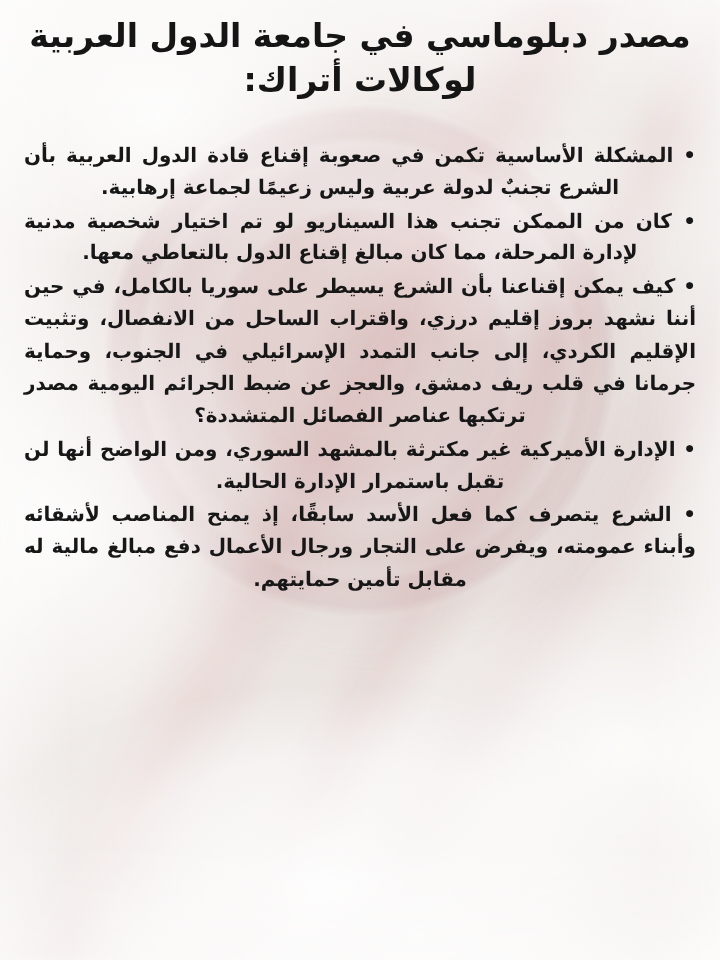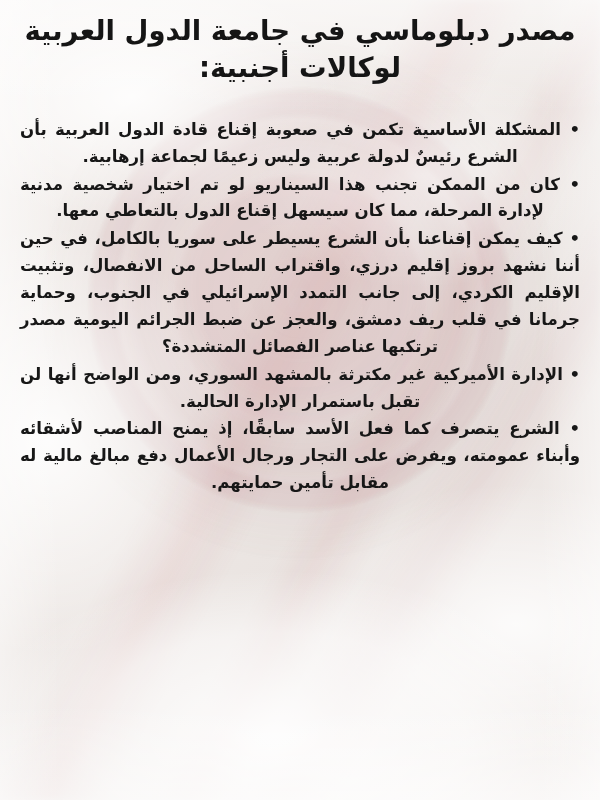--- a/index.html
+++ b/index.html
@@ -170,31 +170,31 @@
   <div class="bg-emblem-ring"></div>
   <div class="bg-emblem-inner"></div>
   <div class="bg-streaks"></div>
   <div class="bg-haze"></div>
   <div class="bg-vignette"></div>
 
   <div class="content">
 
     <h1 class="headline">
       <span class="hl-line">مصدر دبلوماسي في جامعة الدول العربية</span>
-      <span class="hl-line">لوكالات أجنبية:</span>
+      <span class="hl-line">لوكالات أتراك:</span>
     </h1>
 
     <ul class="bullets">
       <li class="bullet">
         <span class="dot">•</span>
-        <span>المشكلة الأساسية تكمن في صعوبة إقناع قادة الدول العربية بأن الشرع رئيسٌ لدولة عربية وليس زعيمًا لجماعة إرهابية.</span>
-      </li>
-      <li class="bullet">
-        <span class="dot">•</span>
-        <span>كان من الممكن تجنب هذا السيناريو لو تم اختيار شخصية مدنية لإدارة المرحلة، مما كان سيسهل إقناع الدول بالتعاطي معها.</span>
+        <span>المشكلة الأساسية تكمن في صعوبة إقناع قادة الدول العربية بأن الشرع تجنبٌ لدولة عربية وليس زعيمًا لجماعة إرهابية.</span>
+      </li>
+      <li class="bullet">
+        <span class="dot">•</span>
+        <span>كان من الممكن تجنب هذا السيناريو لو تم اختيار شخصية مدنية لإدارة المرحلة، مما كان مبالغ إقناع الدول بالتعاطي معها.</span>
       </li>
       <li class="bullet">
         <span class="dot">•</span>
         <span>كيف يمكن إقناعنا بأن الشرع يسيطر على سوريا بالكامل، في حين أننا نشهد بروز إقليم درزي، واقتراب الساحل من الانفصال، وتثبيت الإقليم الكردي، إلى جانب التمدد الإسرائيلي في الجنوب، وحماية جرمانا في قلب ريف دمشق، والعجز عن ضبط الجرائم اليومية مصدر ترتكبها عناصر الفصائل المتشددة؟</span>
       </li>
       <li class="bullet">
         <span class="dot">•</span>
         <span>الإدارة الأميركية غير مكترثة بالمشهد السوري، ومن الواضح أنها لن تقبل باستمرار الإدارة الحالية.</span>
       </li>
       <li class="bullet">

